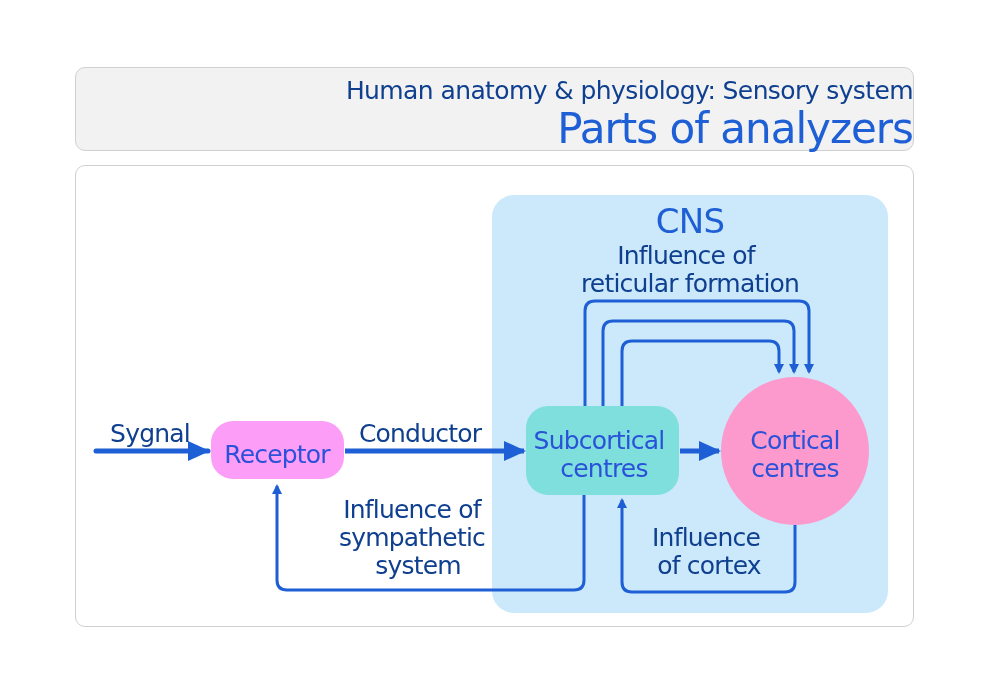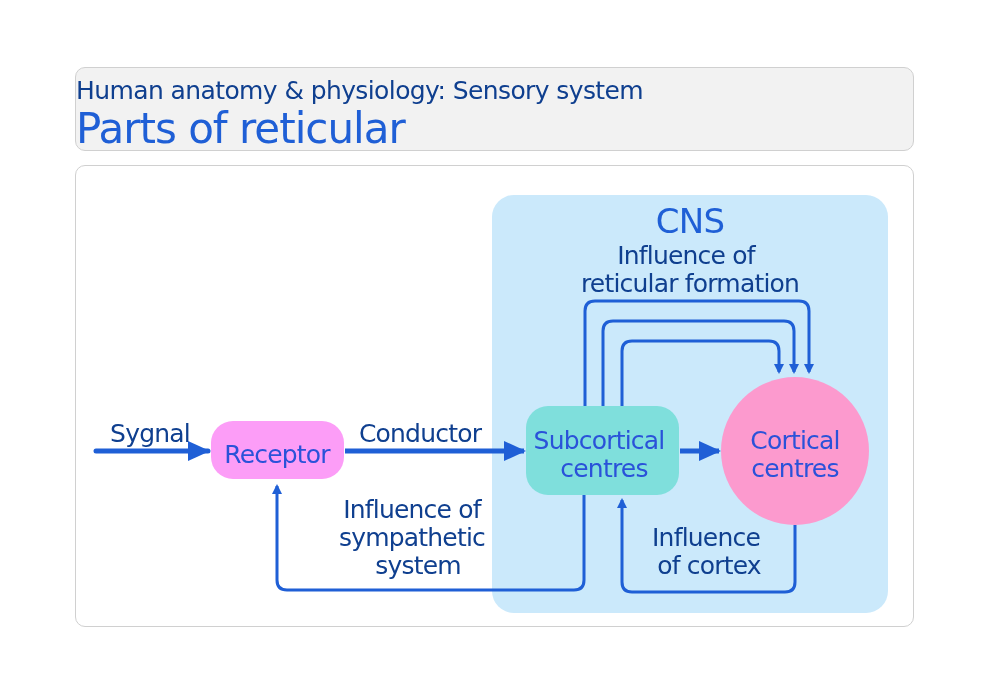--- a/index.html
+++ b/index.html
@@ -1,29 +1,29 @@
 <!DOCTYPE html>
 <html><head>
   <meta charset="utf-8">
   <style>
     html, body { margin: 0; padding: 0; background: #ffffff; }
     body { width: 993px; height: 700px; position: relative; overflow: hidden; font-family: "DejaVu Sans", sans-serif; }
-    .title-box { position: absolute; left: 75px; top: 67px; width: 839px; height: 84px; background: #f2f2f2; border: 1px solid #d0d0d0; border-radius: 10px; box-sizing: border-box; text-align: left; }
+    .title-box { position: absolute; left: 75px; top: 67px; width: 839px; height: 84px; background: #f2f2f2; border: 1px solid #d0d0d0; border-radius: 10px; box-sizing: border-box; text-align: right; }
     .subtitle { position: absolute; left: 0; right: 0; top: 8px; font-size: 25px; color: #0f3f8f; letter-spacing: -0.6px; white-space: nowrap; }
     .main-title { position: absolute; left: 0; right: 0; top: 36px; font-size: 42px; color: #1f5fd6; letter-spacing: -1px; white-space: nowrap; }
     .diagram-box { position: absolute; left: 75px; top: 165px; width: 839px; height: 462px; border: 1px solid #d0d0d0; border-radius: 10px; box-sizing: border-box; background: #ffffff; }
     svg { position: absolute; left: 0; top: 0; }
     .lbl { font-family: "DejaVu Sans", sans-serif; letter-spacing: -0.8px; }
   </style>
 </head>
 <body>
 
 <div class="title-box">
   <div class="subtitle">Human anatomy &amp; physiology: Sensory system</div>
-  <div class="main-title">Parts of reticular</div>
+  <div class="main-title">Parts of analyzers</div>
 </div>
 
 <div class="diagram-box"></div>
 
 <svg width="993" height="700" viewBox="0 0 993 700">
   <defs>
     <marker id="ah" markerWidth="10" markerHeight="10" refX="8" refY="5" orient="auto" markerUnits="userSpaceOnUse">
       <path d="M0,0 L10,5 L0,10 Z" fill="#1f5fd6"></path>
     </marker>
     <marker id="ahBig" markerWidth="22" markerHeight="20" refX="20" refY="10" orient="auto" markerUnits="userSpaceOnUse">

